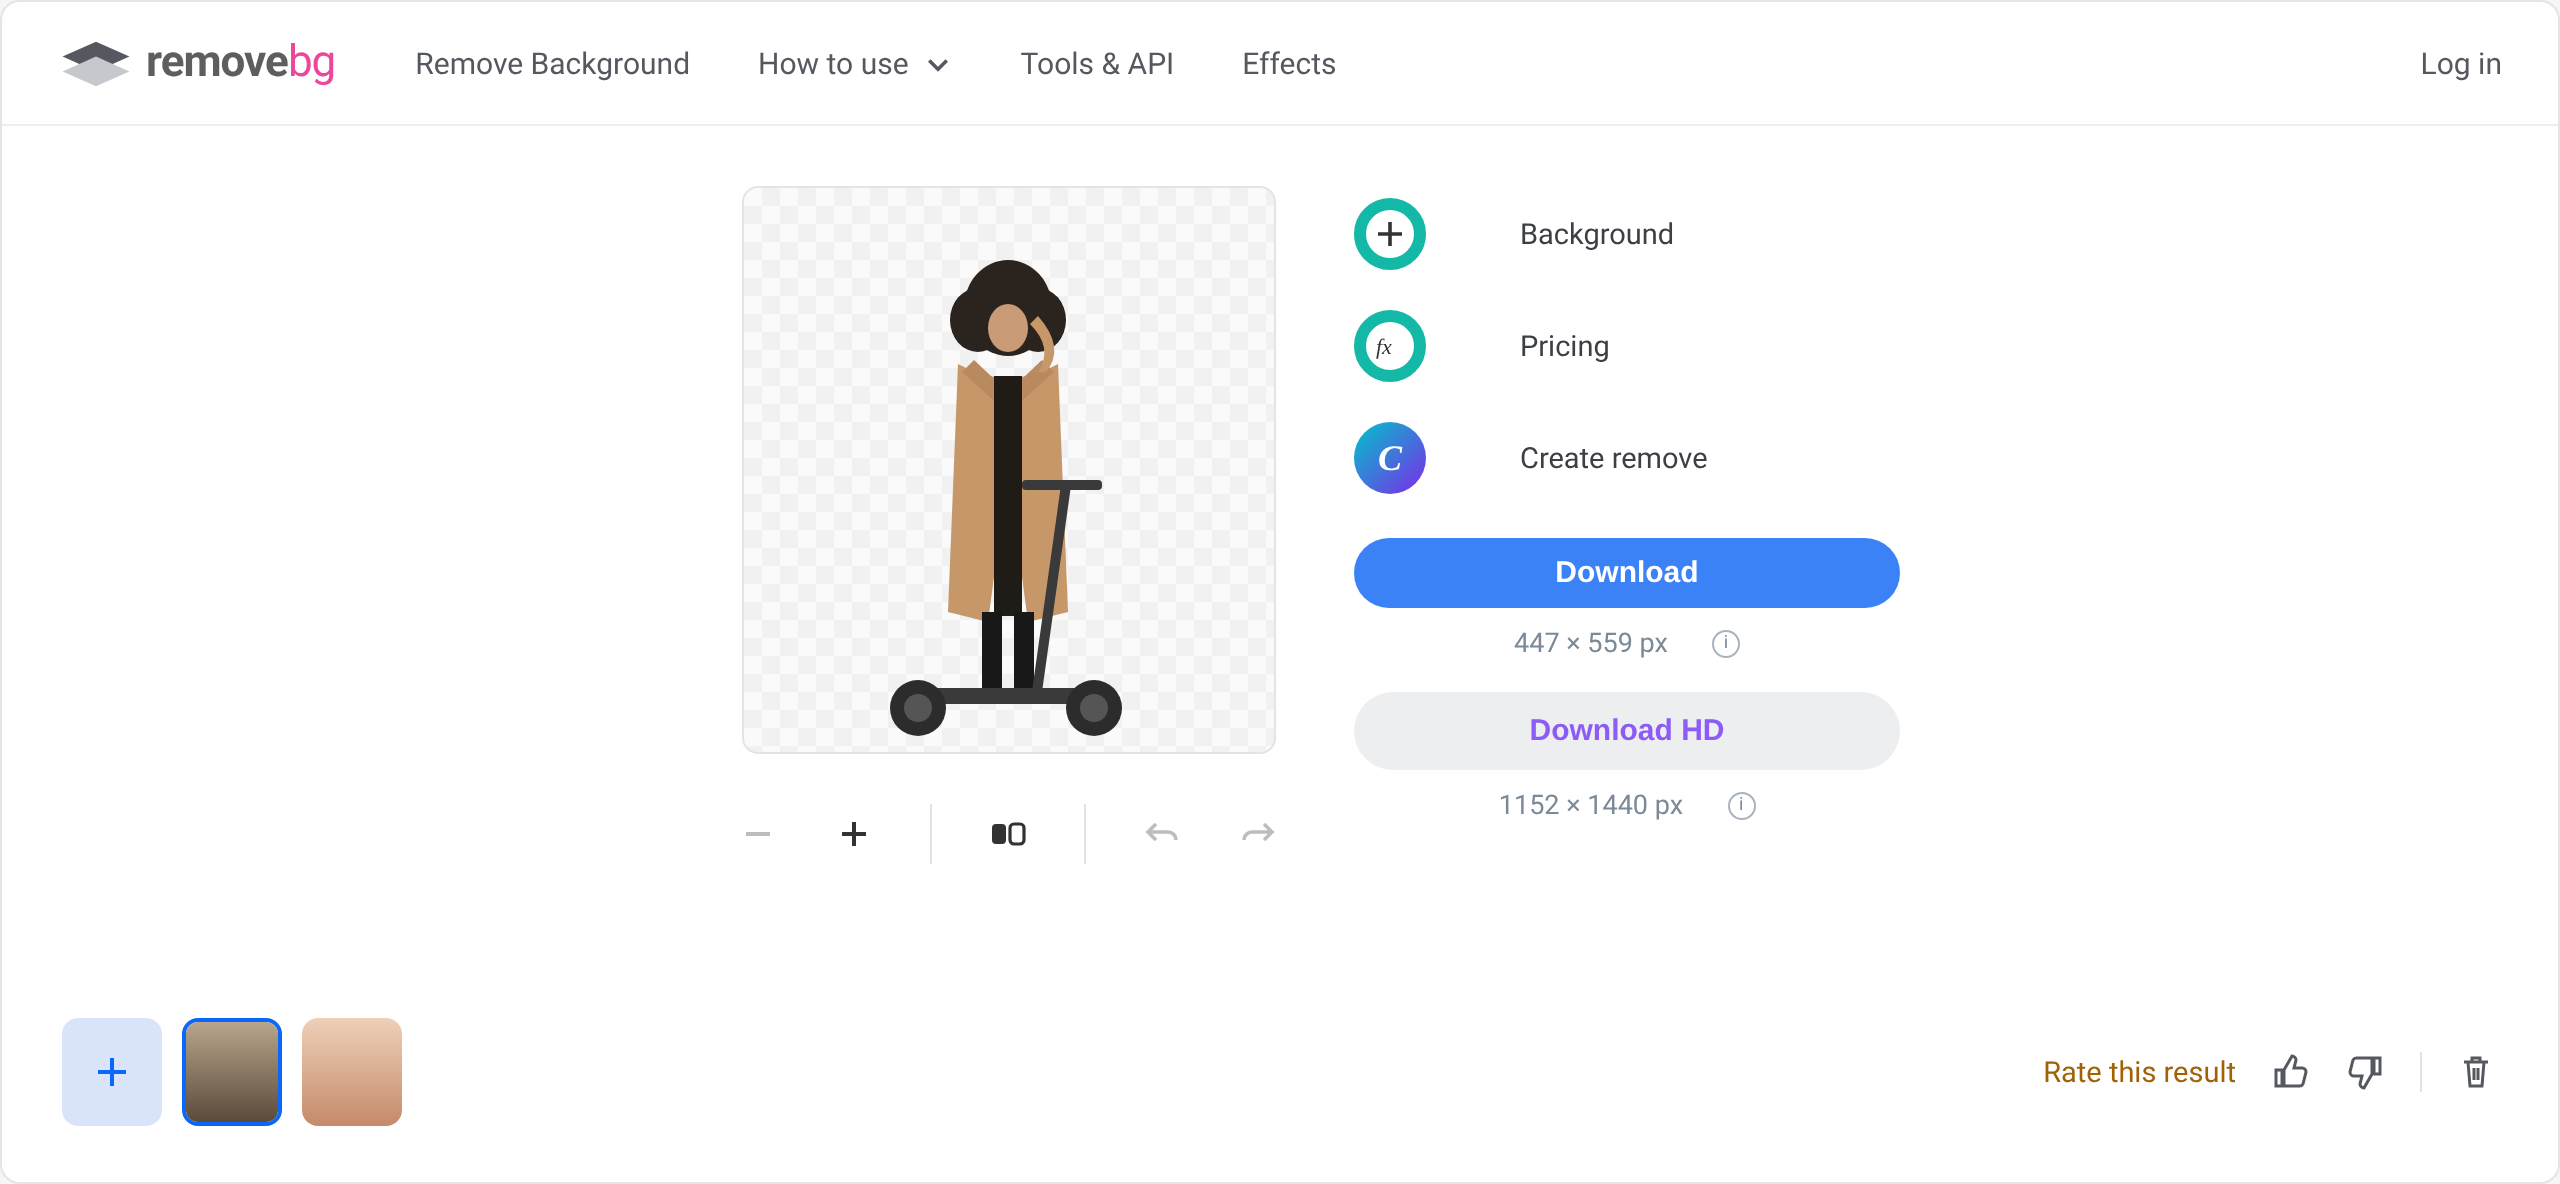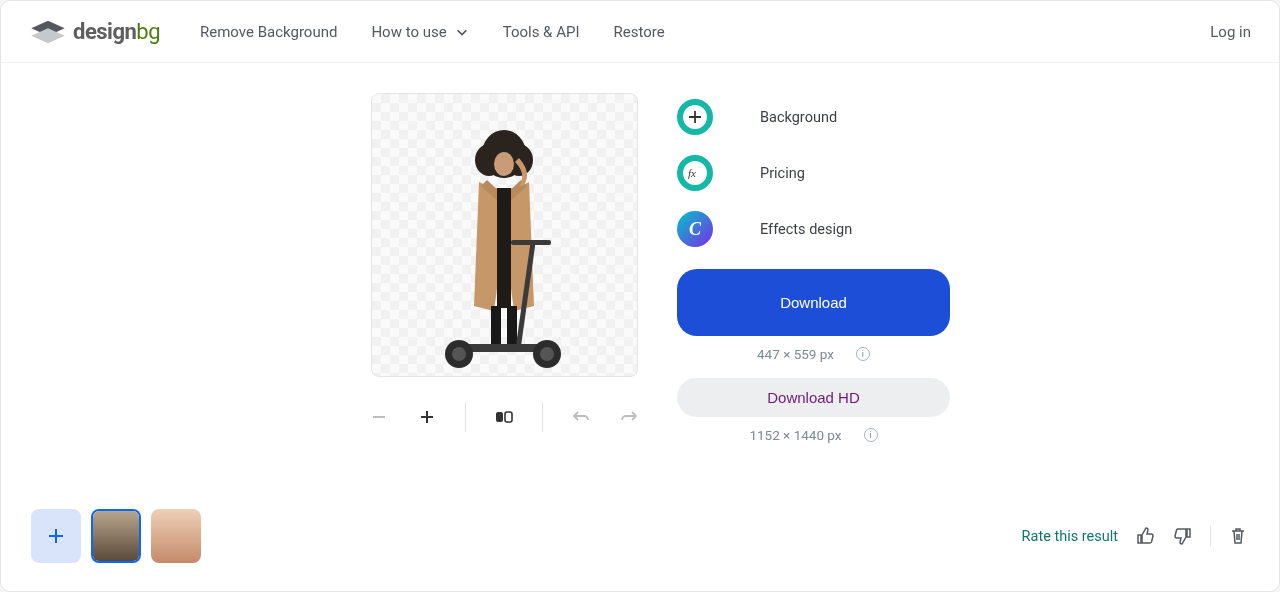--- a/index.html
+++ b/index.html
@@ -2,21 +2,21 @@
 <html><head>
 <meta charset="utf-8">
 <style>
 * { margin: 0; padding: 0; box-sizing: border-box; }
 body { font-family: -apple-system, BlinkMacSystemFont, "Segoe UI", Roboto, sans-serif; background: #f5f5f5; color: #333; }
 .app-frame { width: 1280px; height: 592px; margin: 0 auto; background: #fff; border: 1px solid #e5e5e5; border-radius: 10px; position: relative; overflow: hidden; }
 .header { display: flex; align-items: center; height: 62px; padding: 0 28px; border-bottom: 1px solid #eee; }
 .logo { display: flex; align-items: center; margin-right: 40px; }
 .logo-mark { width: 38px; height: 26px; margin-right: 6px; }
 .logo-text { font-size: 22px; font-weight: 700; color: #5e5e5e; letter-spacing: -0.5px; }
-.logo-text .bg { font-weight: 400; color: #4d7c0f; }
+.logo-text .bg { font-weight: 400; color: #ec4899; }
 .nav { display: flex; align-items: center; gap: 34px; justify-content: space-between; }
 .nav-item { color: #55595f; font-size: 15px; cursor: pointer; display: flex; align-items: center; gap: 8px; }
 .nav-item svg { width: 14px; height: 14px; }
 .header-right { margin-left: auto; display: flex; align-items: center; gap: 36px; }
 .login-link { color: #55595f; font-size: 15px; cursor: pointer; }
 .signup-btn { background: #edeef0; border: none; border-radius: 22px; padding: 10px 22px; font-size: 15px; color: #333; cursor: pointer; }
 .main { display: flex; padding: 30px 0 0 360px; gap: 20px; }
 .preview-col { display: flex; flex-direction: column; align-items: center; }
 .preview { width: 267px; height: 284px; border: 1px solid #e4e4e4; border-radius: 8px; background-image:
   linear-gradient(45deg,#f1f1f1 25%,transparent 25%),
@@ -33,63 +33,63 @@
 .tb-btn.dim { color: #bdbdbd; }
 .tb-sep { width: 1px; height: 30px; background: #e3e3e3; margin: 0 8px; }
 .tools-col { padding-top: 6px; margin-left: 10px; }
 .tool-item { display: flex; align-items: center; gap: 12px; margin-bottom: 20px; cursor: pointer; }
 .tool-icon { width: 36px; height: 36px; border: 6px solid #14b8a6; border-radius: 50%; display: flex; align-items: center; justify-content: center; background: #fff; }
 .tool-icon svg { width: 18px; height: 18px; }
 .tool-icon.canva { border: none; background: linear-gradient(135deg,#00c4cc 0%,#7d2ae8 100%); }
 .tool-icon.canva span { color: #fff; font-family: Georgia, serif; font-style: italic; font-weight: bold; font-size: 18px; }
 .tool-label { font-size: 14.5px; color: #3c3f44; margin-left: 35px; }
 .btn-stack { margin-top: 22px; width: 273px; }
-.btn-primary { width: 100%; background: #1d4ed8; color: #fff; border: none; border-radius: 20px; padding: 25px 0; font-size: 15px; font-weight: 400; cursor: pointer; }
-.btn-secondary { width: 100%; background: #edeef0; color: #701a75; border: none; border-radius: 20px; padding: 11px 0; font-size: 15px; font-weight: 400; cursor: pointer; }
+.btn-primary { width: 100%; background: #3b82f6; color: #fff; border: none; border-radius: 20px; padding: 9px 0; font-size: 15px; font-weight: 700; cursor: pointer; }
+.btn-secondary { width: 100%; background: #edeef0; color: #8b5cf6; border: none; border-radius: 20px; padding: 11px 0; font-size: 15px; font-weight: 700; cursor: pointer; }
 .dim-text { text-align: center; font-size: 13.5px; color: #7b8998; margin: 10px 0 16px; display: flex; align-items: center; justify-content: center; gap: 22px; }
 .info-circ { width: 14px; height: 14px; border: 1px solid #a9b3bf; border-radius: 50%; display: inline-flex; align-items: center; justify-content: center; font-size: 9px; color: #7b8998; }
 .footer { position: absolute; bottom: 28px; left: 30px; right: 30px; display: flex; align-items: center; }
 .thumbs { display: flex; gap: 10px; }
 .thumb { width: 50px; height: 54px; border-radius: 8px; cursor: pointer; display: flex; align-items: center; justify-content: center; overflow: hidden; }
 .thumb.add { background: #d9e4fb; color: #0b67f7; font-size: 22px; }
 .thumb.active { border: 2px solid #0b67f7; }
 .thumb-bg1 { background: linear-gradient(#b8a58c,#5a4a3a); width:100%; height:100%; }
 .thumb-bg2 { background: linear-gradient(#eed0b8,#c58a6a); width:100%; height:100%; }
-.footer-right { margin-left: auto; display: flex; align-items: center; gap: 16px; color: #0f766e; font-size: 14.5px; }
+.footer-right { margin-left: auto; display: flex; align-items: center; gap: 16px; color: #a16207; font-size: 14.5px; }
 .fb-icon { width: 22px; height: 22px; cursor: pointer; color: #55595f; display:flex; align-items:center; justify-content:center; }
 .fb-sep { width: 1px; height: 20px; background: #e3e3e3; }
 </style>
 </head>
 <body>
 
 <div class="app-frame">
 
   <div class="header">
     <div class="logo">
       <svg class="logo-mark" viewBox="0 0 40 28">
         <polygon points="20,2 38,10 20,18 2,10" fill="#55595f"></polygon>
         <polygon points="20,10 38,18 20,26 2,18" fill="#c5c8cc"></polygon>
       </svg>
-      <span class="logo-text"><span>design</span><span class="bg">bg</span></span>
+      <span class="logo-text"><span>remove</span><span class="bg">bg</span></span>
     </div>
     <div class="nav">
       <div class="nav-item">
           <span>Remove Background</span>
         </div>
       <div class="nav-item">
         <span>How to use</span>
         <svg viewBox="0 0 16 16">
             <path d="M3 6l5 5 5-5" fill="none" stroke="#55595f" stroke-width="2"></path>
           </svg>
       </div>
       <div class="nav-item">
           <span>Tools &amp; API</span>
         </div>
       <div class="nav-item">
-          <span>Restore</span>
+          <span>Effects</span>
         </div>
     </div>
     <div class="header-right">
       <span class="login-link">Log in</span>
     </div>
   </div>
 
   <div class="main">
     <div class="preview-col">
       <div class="preview">
@@ -171,21 +171,21 @@
           <svg viewBox="0 0 18 18">
               <text x="2" y="13" font-size="11" font-style="italic" font-family="serif" fill="#333">fx</text>
             </svg>
         </div>
         <span class="tool-label">Pricing</span>
       </div>
       <div class="tool-item">
         <div class="tool-icon canva">
             <span>C</span>
           </div>
-        <span class="tool-label">Effects design</span>
+        <span class="tool-label">Create remove</span>
       </div>
 
       <div class="btn-stack">
         <button class="btn-primary">Download</button>
         <div class="dim-text">
           <span>447 × 559 px</span>
           <span class="info-circ">i</span>
         </div>
         <button class="btn-secondary">Download HD</button>
         <div class="dim-text">

